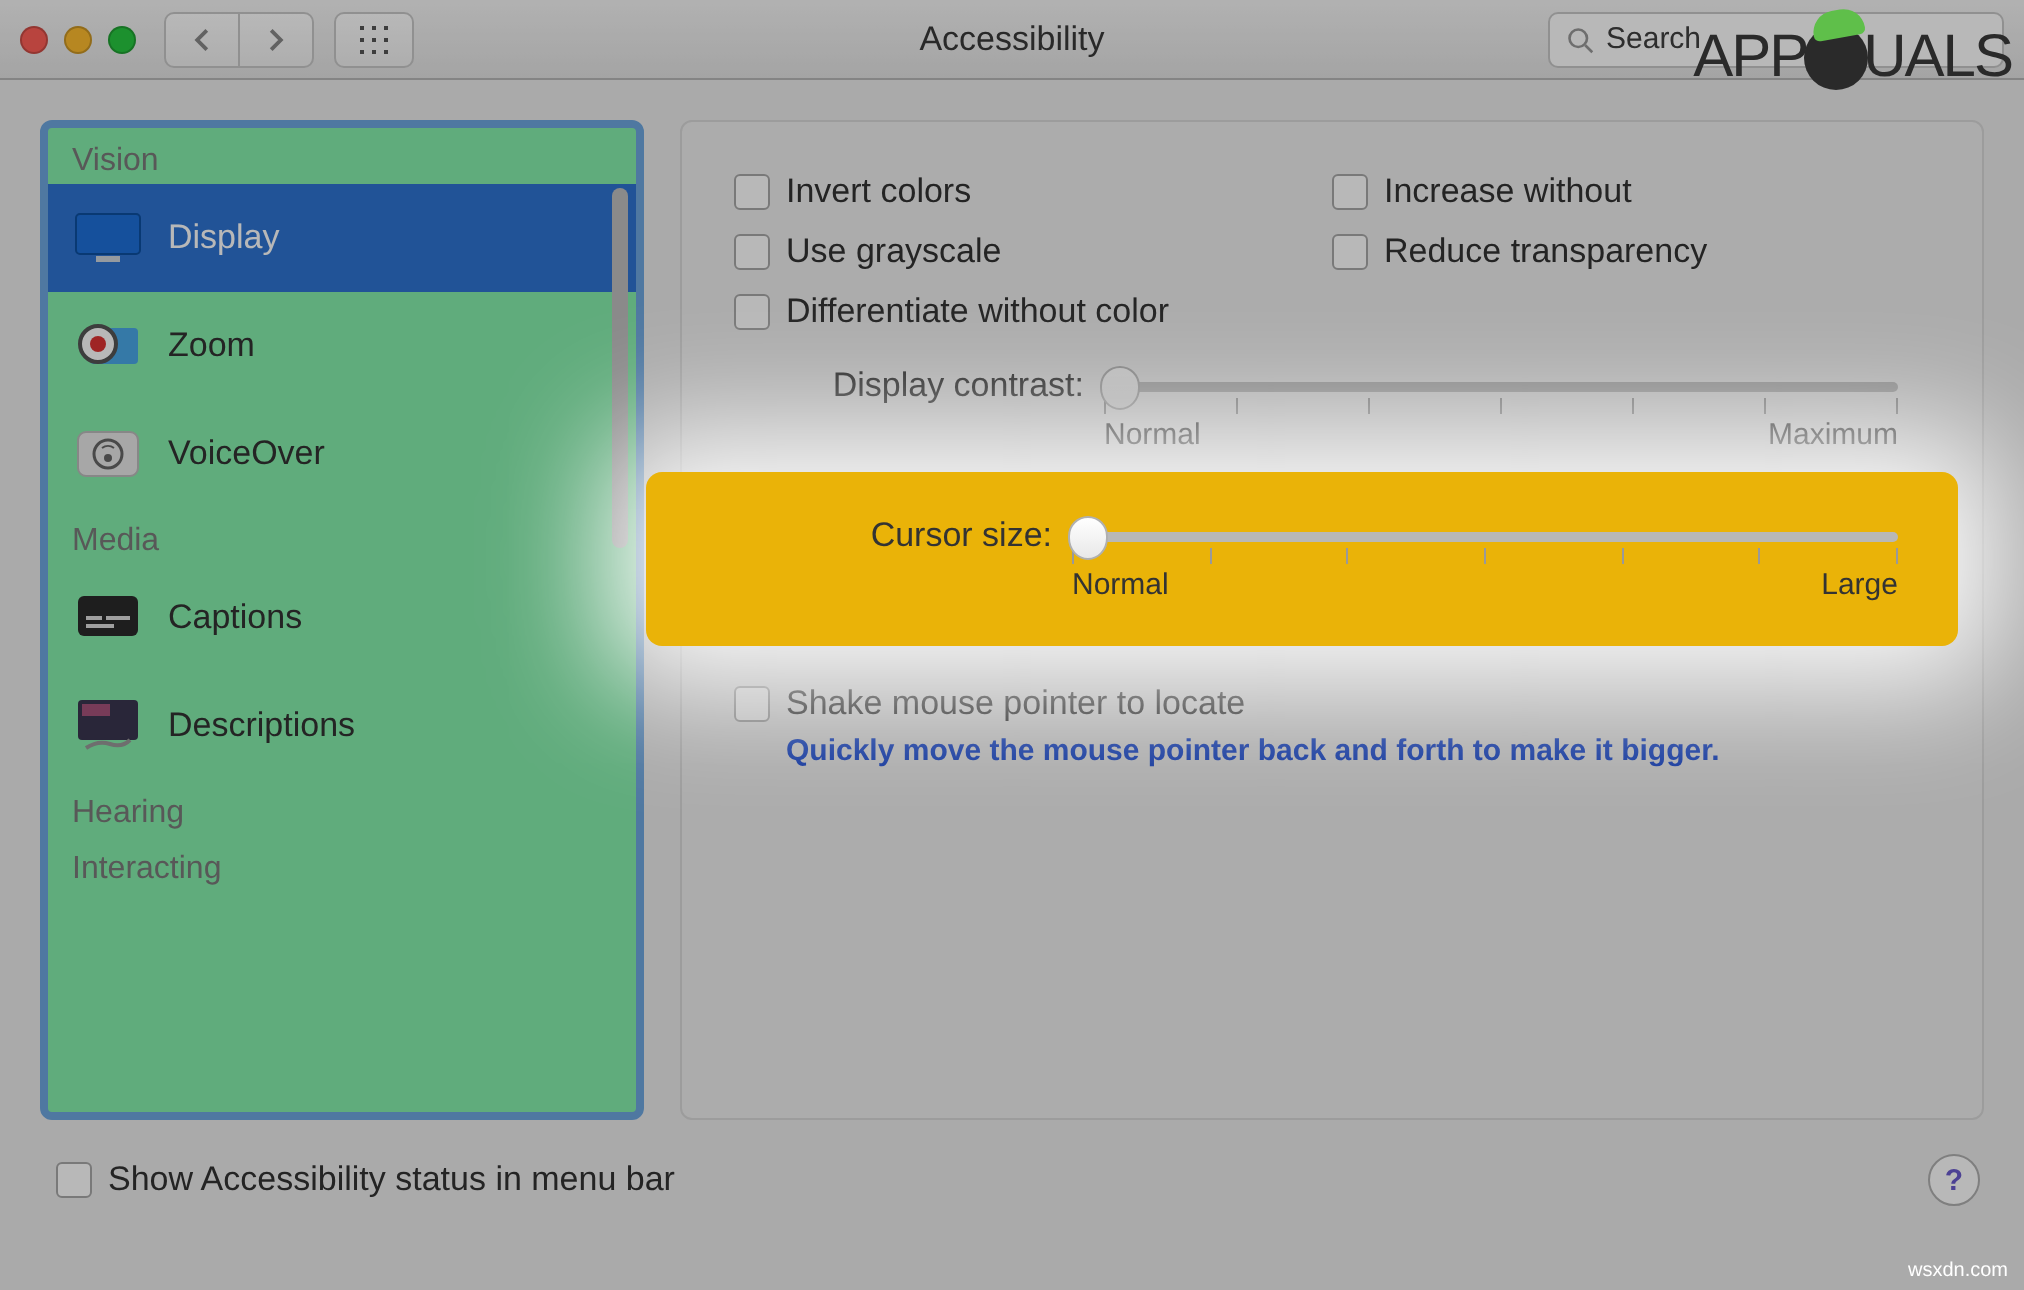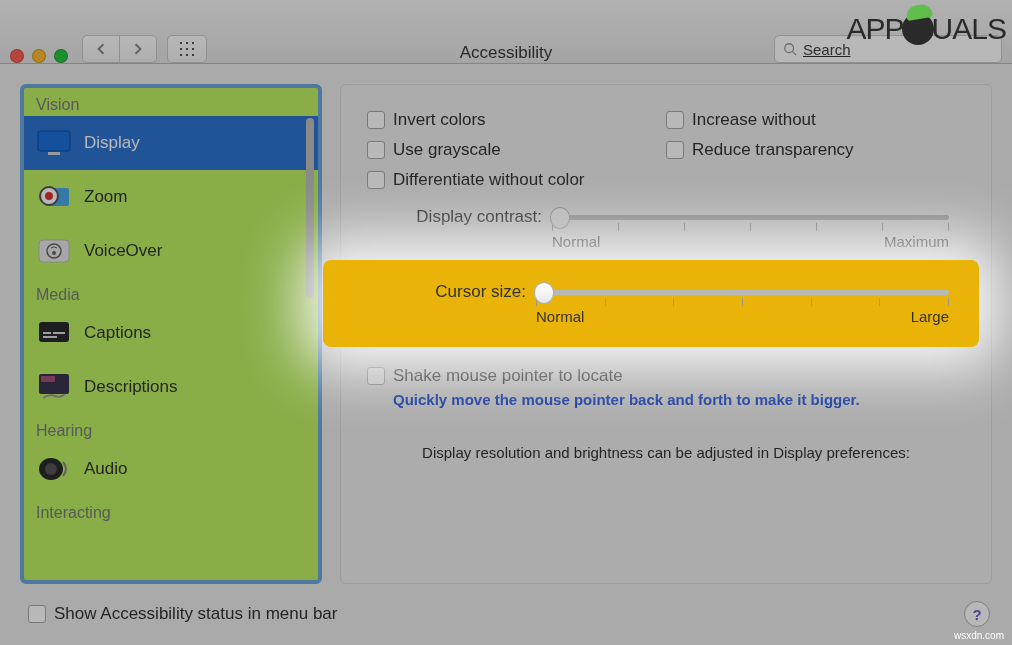--- a/index.html
+++ b/index.html
@@ -13,27 +13,26 @@
       overflow: hidden;
     }
     .dim-overlay {
       position: absolute; inset:0;
       background: rgba(0,0,0,0.28);
       pointer-events:none;
       z-index: 50;
     }
     
     .titlebar {
-      height: 64px;
+      height: 40px;
       background: linear-gradient(#f6f6f6, #e4e4e4);
       border-bottom: 1px solid #b8b8b8;
-      display:flex; align-items:flex-end;
+      display:flex; align-items:center;
       padding: 0 10px;
       position:relative;
-      text-decoration:underline;
     }
     .traffic { display:flex; gap:8px; margin-right:14px;}
     .dot { width:14px; height:14px; border-radius:50%; border:0.5px solid rgba(0,0,0,0.2);}
     .dot.red{background:#ff5f57;} .dot.yellow{background:#febc2e;} .dot.green{background:#28c840;}
     .nav-btns { display:flex; margin-right:10px;}
     .nav-btn {
       width:38px; height:28px; background:linear-gradient(#ffffff,#f1f1f1);
       border:1px solid #c8c8c8; display:flex; align-items:center; justify-content:center;
       color:#777; font-size:16px;
     }
@@ -66,21 +65,21 @@
     }
     .watermark .face::before{
       content:""; position:absolute; top:-8px; left:4px; width:26px; height:14px;
       border-radius:14px 14px 4px 4px; background:#5fbf4a; transform:rotate(-10deg);
     }
     
     .main { display:flex; padding:20px 20px 10px 20px; gap:18px;}
     .sidebar {
       width:302px; height:500px;
       border:4px solid #6ea7df; border-radius:6px; overflow:hidden;
-      background:#bef264; position:relative;
+      background:#86efac; position:relative;
     }
     .sidebar-inner{overflow:hidden;height:100%;}
     .scrollbar{
       position:absolute; right:4px; top:30px; width:8px; height:180px;
       background:#c0c0c0; border-radius:4px;
     }
     .group-label{
       padding:8px 12px 2px 12px; color:#7b7b7b; font-size:16px;
     }
     .item{
@@ -247,30 +246,20 @@
           <svg width="34" height="30">
               <rect x="2" y="2" width="30" height="20" rx="2" fill="#3a3550"></rect>
               <rect x="4" y="4" width="14" height="6" fill="#a5537a"></rect>
               <path d="M6 26 q6 -4 12 -2 q6 2 10 -2" stroke="#999" fill="none" stroke-width="2"></path>
             </svg>
         </span>
         <span>Descriptions</span>
       </div>
 
       <div class="group-label">Hearing</div>
-      <div class="item">
-        <span class="icon">
-          <svg width="34" height="30">
-              <ellipse cx="14" cy="15" rx="12" ry="11" fill="#2a2a2a"></ellipse>
-              <ellipse cx="14" cy="15" rx="6" ry="6" fill="#555"></ellipse>
-              <path d="M26 8 q6 7 0 14" stroke="#888" fill="none" stroke-width="2"></path>
-            </svg>
-        </span>
-        <span>Audio</span>
-      </div>
 
       <div class="group-label">Interacting</div>
     </div>
     <div class="scrollbar"></div>
   </div>
 
   <div class="content">
     <div class="row-checks">
       <div class="col">
         <label class="ck">
@@ -343,21 +332,20 @@
         </div>
       </div>
     </div>
 
     <label class="ck">
         <span class="box"></span>
         <span>Shake mouse pointer to locate</span>
       </label>
     <div class="hint">Quickly move the mouse pointer back and forth to make it bigger.</div>
 
-    <div class="note">Display resolution and brightness can be adjusted in Display preferences:</div>
   </div>
 </div>
 
 <div class="footer">
   <label class="ck">
       <span class="box"></span>
       <span>Show Accessibility status in menu bar</span>
     </label>
   <div class="help">?</div>
 </div>

